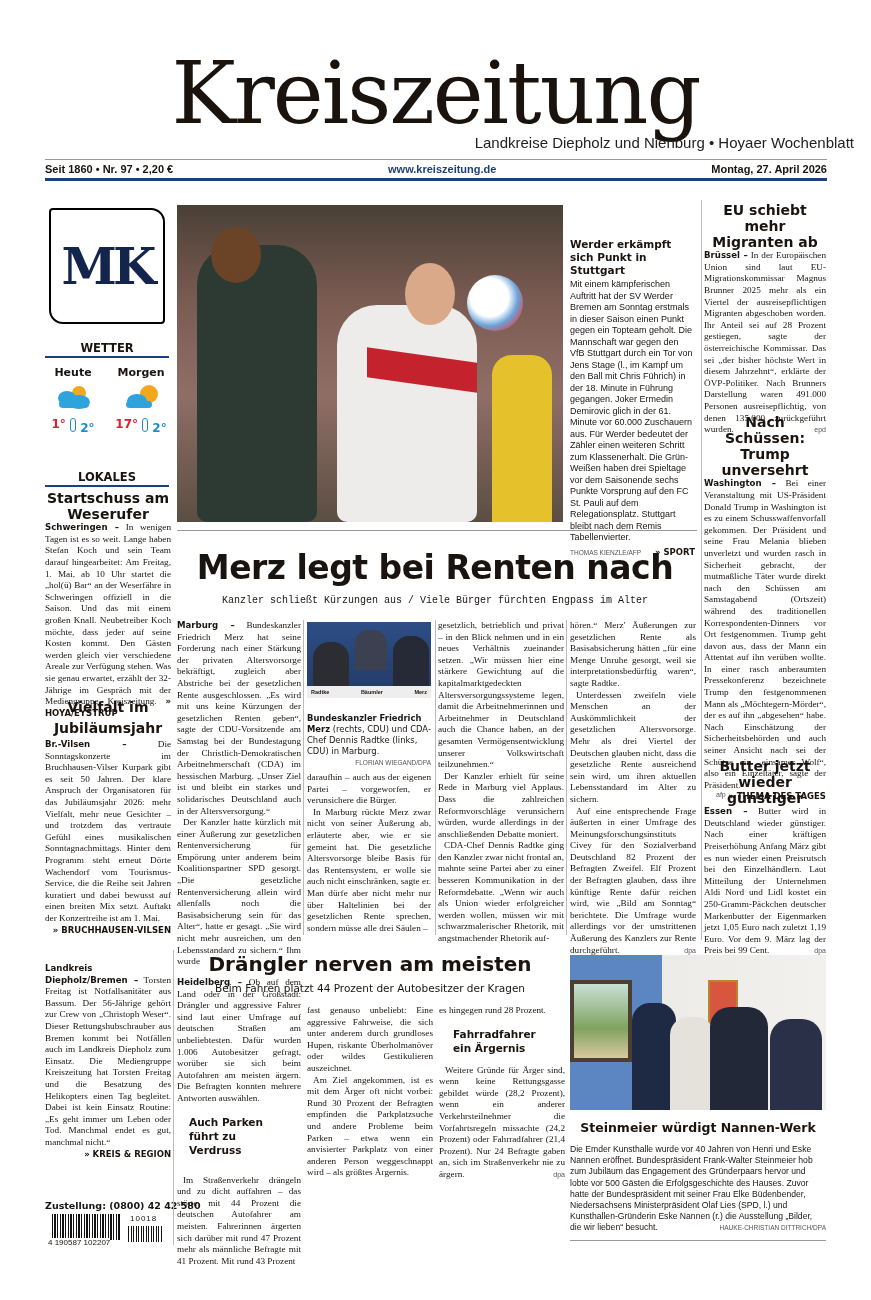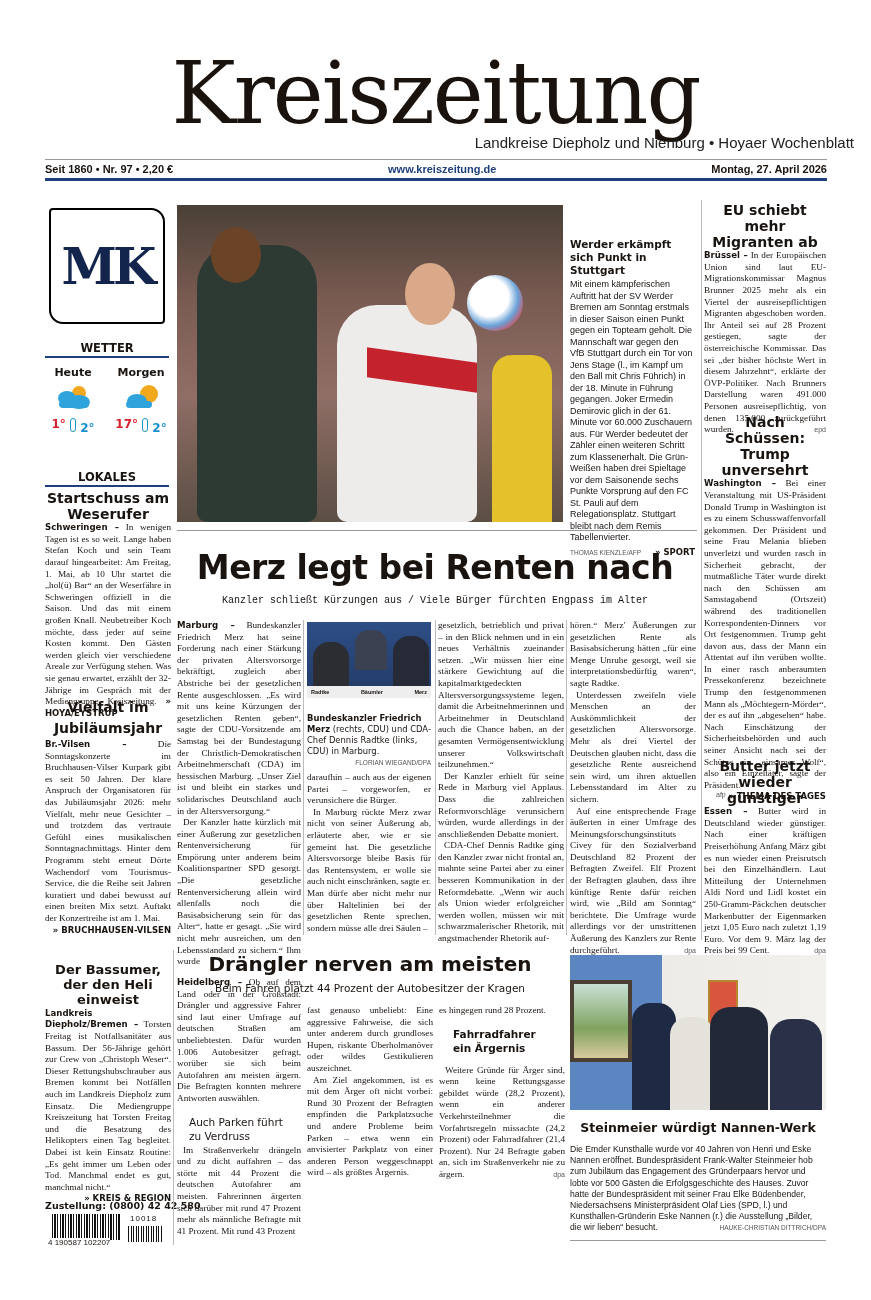--- a/index.html
+++ b/index.html
@@ -77,21 +77,20 @@
   <p class="body"><span class="dateline">Schweringen –</span> <span>In wenigen Tagen ist es so weit. Lange haben Stefan Koch und sein Team darauf hingearbeitet: Am Freitag, 1. Mai, ab 10 Uhr startet die „hol(ü) Bar“ an der Weserfähre in Schweringen offiziell in die Saison. Und das mit einem großen Knall. Neubetreiber Koch möchte, dass jeder auf seine Kosten kommt. Den Gästen werden gleich vier verschiedene Areale zur Verfügung stehen. Was sie genau erwartet, erzählt der 32-Jährige im Gespräch mit der Mediengruppe Kreiszeitung.</span> <b class="sans" style="font-size:8.5px">» HOYA/EYSTRUP</b></p>
 </div>
 
 <div class="abs" style="left:45px;top:697px;width:126px">
   <div class="h2" style="font-size:14px;line-height:21px">Vielfalt im Jubiläumsjahr</div>
   <p class="body"><span class="dateline">Br.-Vilsen –</span> <span>Die Sonntagskonzerte im Bruchhausen-Vilser Kurpark gibt es seit 50 Jahren. Der klare Anspruch der Organisatoren für das Jubiläumsjahr 2026: mehr Vielfalt, mehr neue Gesichter – und trotzdem das vertraute Gefühl eines musikalischen Sonntagnachmittags. Hinter dem Programm steht erneut Dörte Wachendorf vom Tourismus-Service, die die Reihe seit Jahren kuratiert und dabei bewusst auf einen breiten Mix setzt. Auftakt der Konzertreihe ist am 1. Mai.</span></p>
   <span class="ref">» BRUCHHAUSEN-VILSEN</span>
 </div>
 
 <div class="abs" style="left:45px;top:963px;width:126px">
-  <div class="h2" style="font-size:13px">Der Bassumer, der den Heli einweist</div>
   <p class="body"><span class="dateline">Landkreis Diepholz/Bremen –</span> <span>Torsten Freitag ist Notfallsanitäter aus Bassum. Der 56-Jährige gehört zur Crew von „Christoph Weser“. Dieser Rettungshubschrauber aus Bremen kommt bei Notfällen auch im Landkreis Diepholz zum Einsatz. Die Mediengruppe Kreiszeitung hat Torsten Freitag und die Besatzung des Helikopters einen Tag begleitet. Dabei ist kein Einsatz Routine: „Es geht immer um Leben oder Tod. Manchmal endet es gut, manchmal nicht.“</span></p>
   <span class="ref">» KREIS &amp; REGION</span>
 </div>
 
 <div class="abs sans" style="left:45px;top:1200px;font-size:9.5px;font-weight:bold">Zustellung: (0800) 42 42 580</div>
 <div class="abs" style="left:48px;top:1214px;width:118px;height:32px">
   <div style="position:absolute;left:4px;top:0;width:68px;height:26px;background:repeating-linear-gradient(90deg,#111 0 1px,#fff 1px 2px,#111 2px 4px,#fff 4px 5px,#111 5px 6px,#fff 6px 8px)"></div>
   <div style="position:absolute;left:80px;top:12px;width:34px;height:16px;background:repeating-linear-gradient(90deg,#111 0 1px,#fff 1px 3px,#111 3px 4px,#fff 4px 5px)"></div>
   <span style="position:absolute;left:82px;top:0;font-family:'Liberation Sans',sans-serif;font-size:8px;letter-spacing:1px">10018</span>
   <span style="position:absolute;left:0;top:24px;font-family:'Liberation Sans',sans-serif;font-size:8px;background:#fff">4 190587 102207</span>
@@ -172,21 +171,21 @@
   <p class="body" style="text-indent:6px"><span>Auf eine entsprechende Frage äußerten in einer Umfrage des Meinungsforschungsinstituts Civey für den Sozialverband Deutschland 82 Prozent der Befragten Zweifel. Elf Prozent der Befragten glauben, dass ihre künftige Rente dafür reichen wird, wie „Bild am Sonntag“ berichtete. Die Umfrage wurde allerdings vor der umstrittenen Äußerung des Kanzlers zur Rente durchgeführt.</span> <span class="src" style="float:right">dpa</span></p>
   <span class="ref">» KOMMENTAR</span>
 </div>
 
 <div class="abs col-rule" style="left:173px;top:950px;height:295px"></div>
 <div class="abs" style="left:175px;top:952px;width:390px;text-align:center;font-family:'DejaVu Sans',sans-serif;font-weight:bold;font-size:20px">Drängler nerven am meisten</div>
 <div class="abs" style="left:175px;top:982px;width:390px;text-align:center;font-family:'DejaVu Sans',sans-serif;font-size:10.5px">Beim Fahren platzt 44 Prozent der Autobesitzer der Kragen</div>
 
 <div class="abs" style="left:177px;top:977px;width:124px">
   <p class="body"><span class="dateline">Heidelberg –</span> <span>Ob auf dem Land oder in der Großstadt: Drängler und aggressive Fahrer sind laut einer Umfrage auf deutschen Straßen am unbeliebtesten. Dafür wurden 1.006 Autobesitzer gefragt, worüber sie sich beim Autofahren am meisten ärgern. Die Befragten konnten mehrere Antworten auswählen.</span></p>
-  <div class="sans" style="font-weight:normal;font-size:10.5px;line-height:14px;margin:10px 0 2px 12px;width:95px">Auch Parken führt zu Verdruss</div>
+  <div class="sans" style="font-weight:bold;font-size:10.5px;line-height:14px;margin:10px 0 18px 12px;width:95px">Auch Parken führt zu Verdruss</div>
   <p class="body" style="text-indent:6px">Im Straßenverkehr drängeln und zu dicht auffahren – das störte mit 44 Prozent die deutschen Autofahrer am meisten. Fahrerinnen ärgerten sich darüber mit rund 47 Prozent mehr als männliche Befragte mit 41 Prozent. Mit rund 43 Prozent</p>
 </div>
 <div class="abs" style="left:307px;top:1005px;width:126px">
   <p class="body">fast genauso unbeliebt: Eine aggressive Fahrweise, die sich unter anderem durch grundloses Hupen, riskante Überholmanöver oder wildes Gestikulieren auszeichnet.</p>
   <p class="body" style="text-indent:6px">Am Ziel angekommen, ist es mit dem Ärger oft nicht vorbei: Rund 30 Prozent der Befragten empfinden die Parkplatzsuche und andere Probleme beim Parken – etwa wenn ein anvisierter Parkplatz von einer anderen Person weggeschnappt wird – als größtes Ärgernis.</p>
 </div>
 <div class="abs" style="left:439px;top:1005px;width:126px">
   <p class="body">es hingegen rund 28 Prozent.</p>
   <div class="sans" style="font-weight:bold;font-size:10.5px;line-height:14px;margin:10px 0 10px 14px;width:90px">Fahrradfahrer ein Ärgernis</div>
   <p class="body" style="text-indent:6px"><span>Weitere Gründe für Ärger sind, wenn keine Rettungsgasse gebildet würde (28,2 Prozent), wenn ein anderer Verkehrsteilnehmer die Vorfahrtsregeln missachte (24,2 Prozent) oder Fahrradfahrer (21,4 Prozent). Nur 24 Befragte gaben an, sich im Straßenverkehr nie zu ärgern.</span> <span class="src" style="float:right">dpa</span></p>

